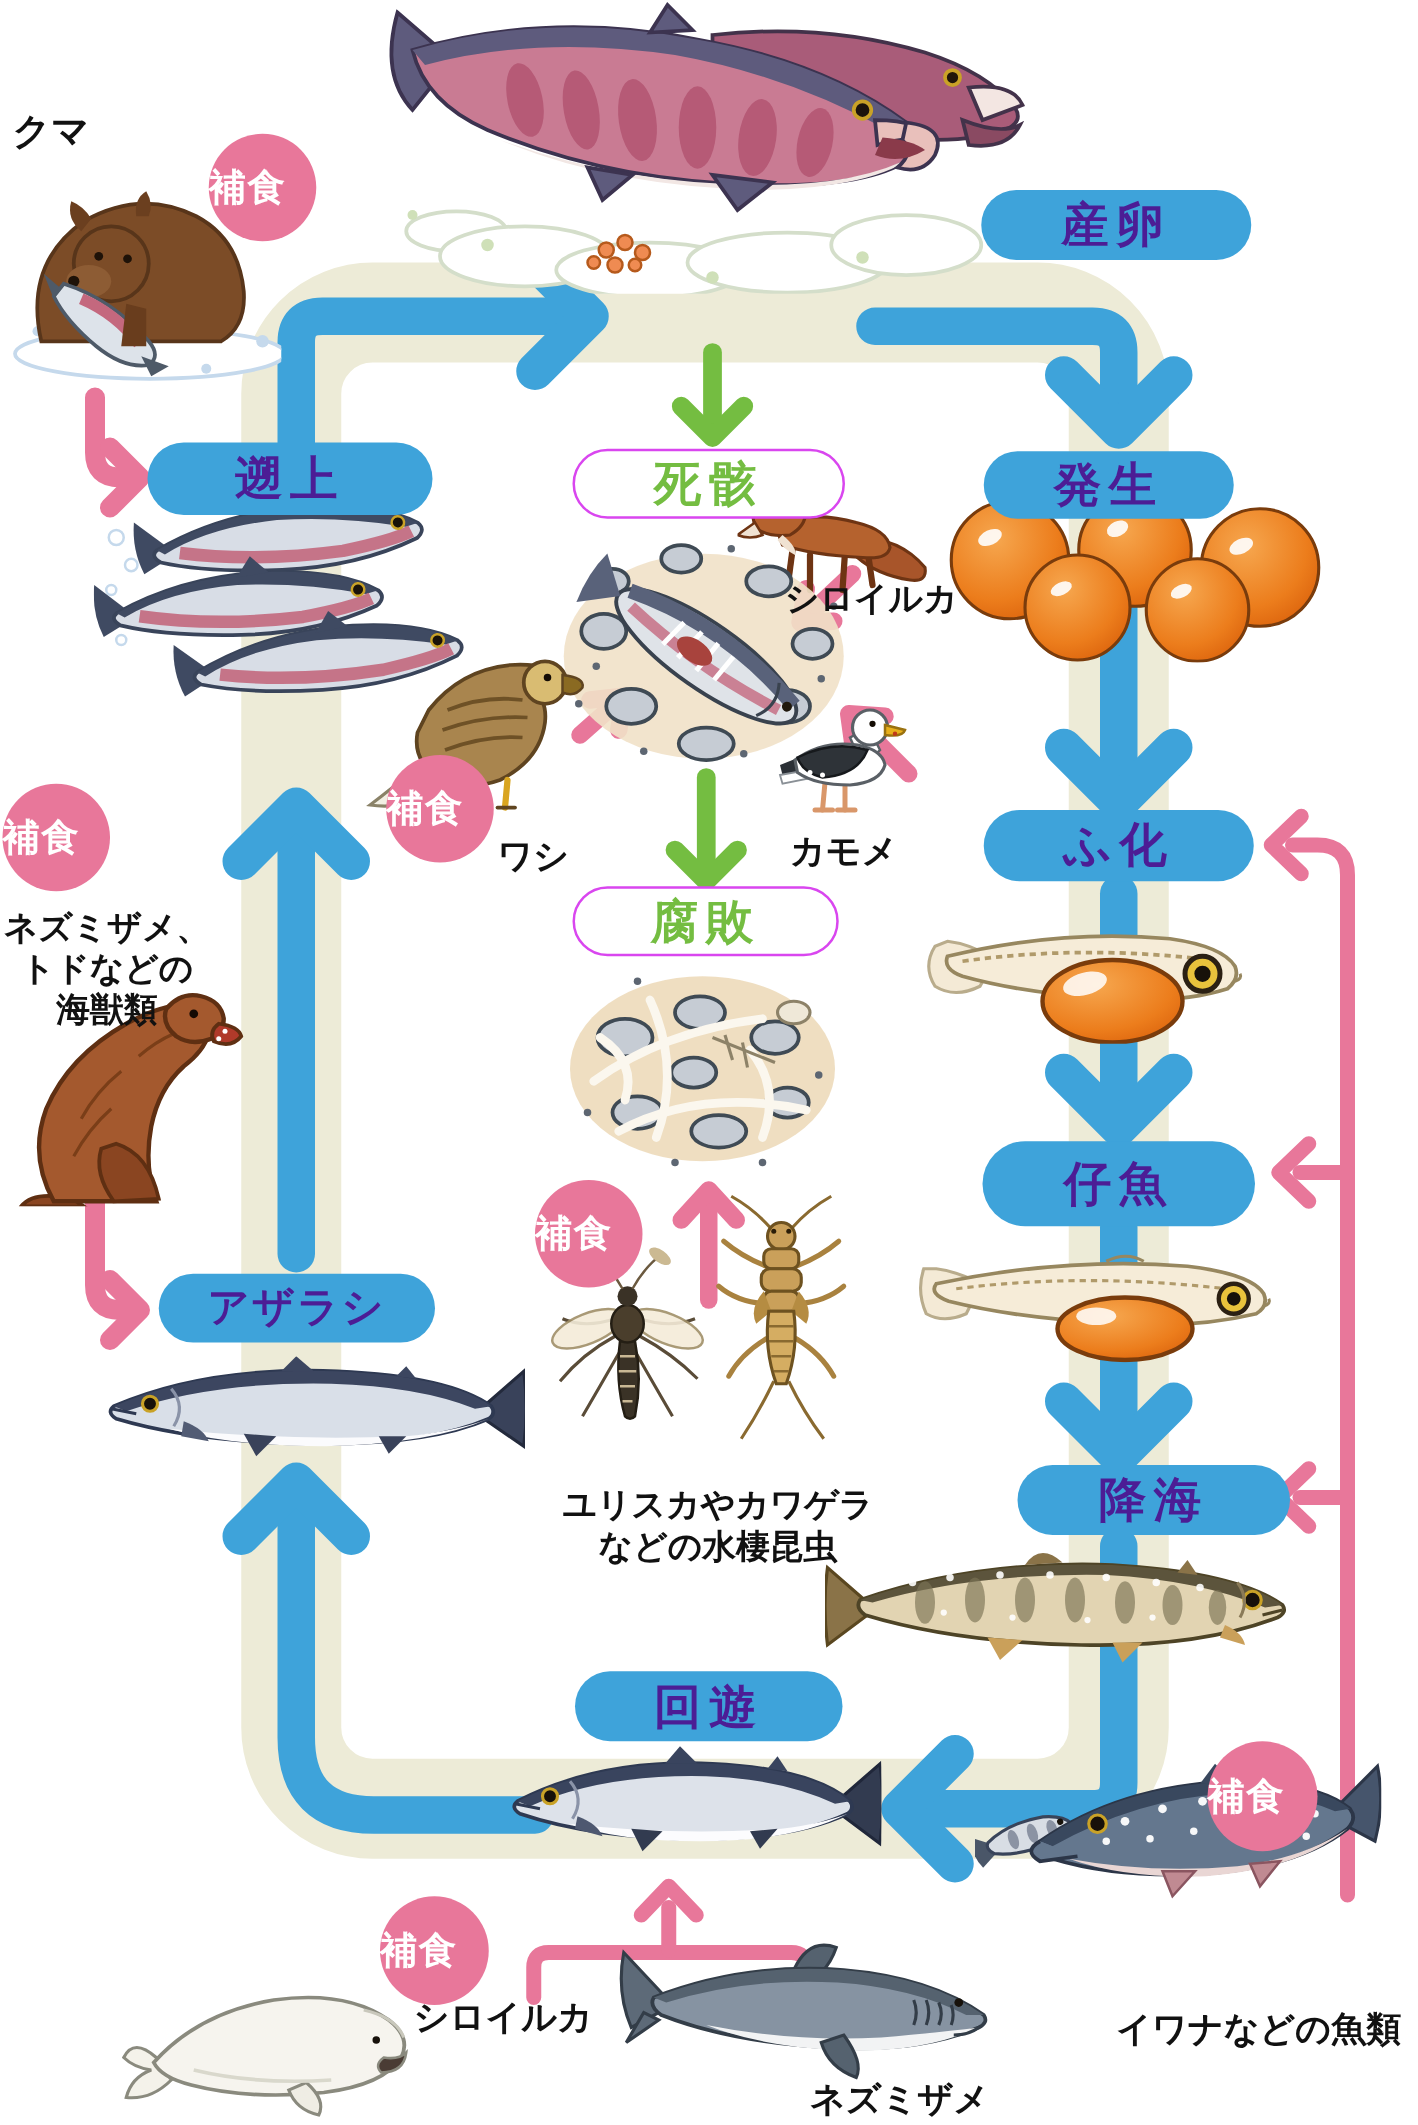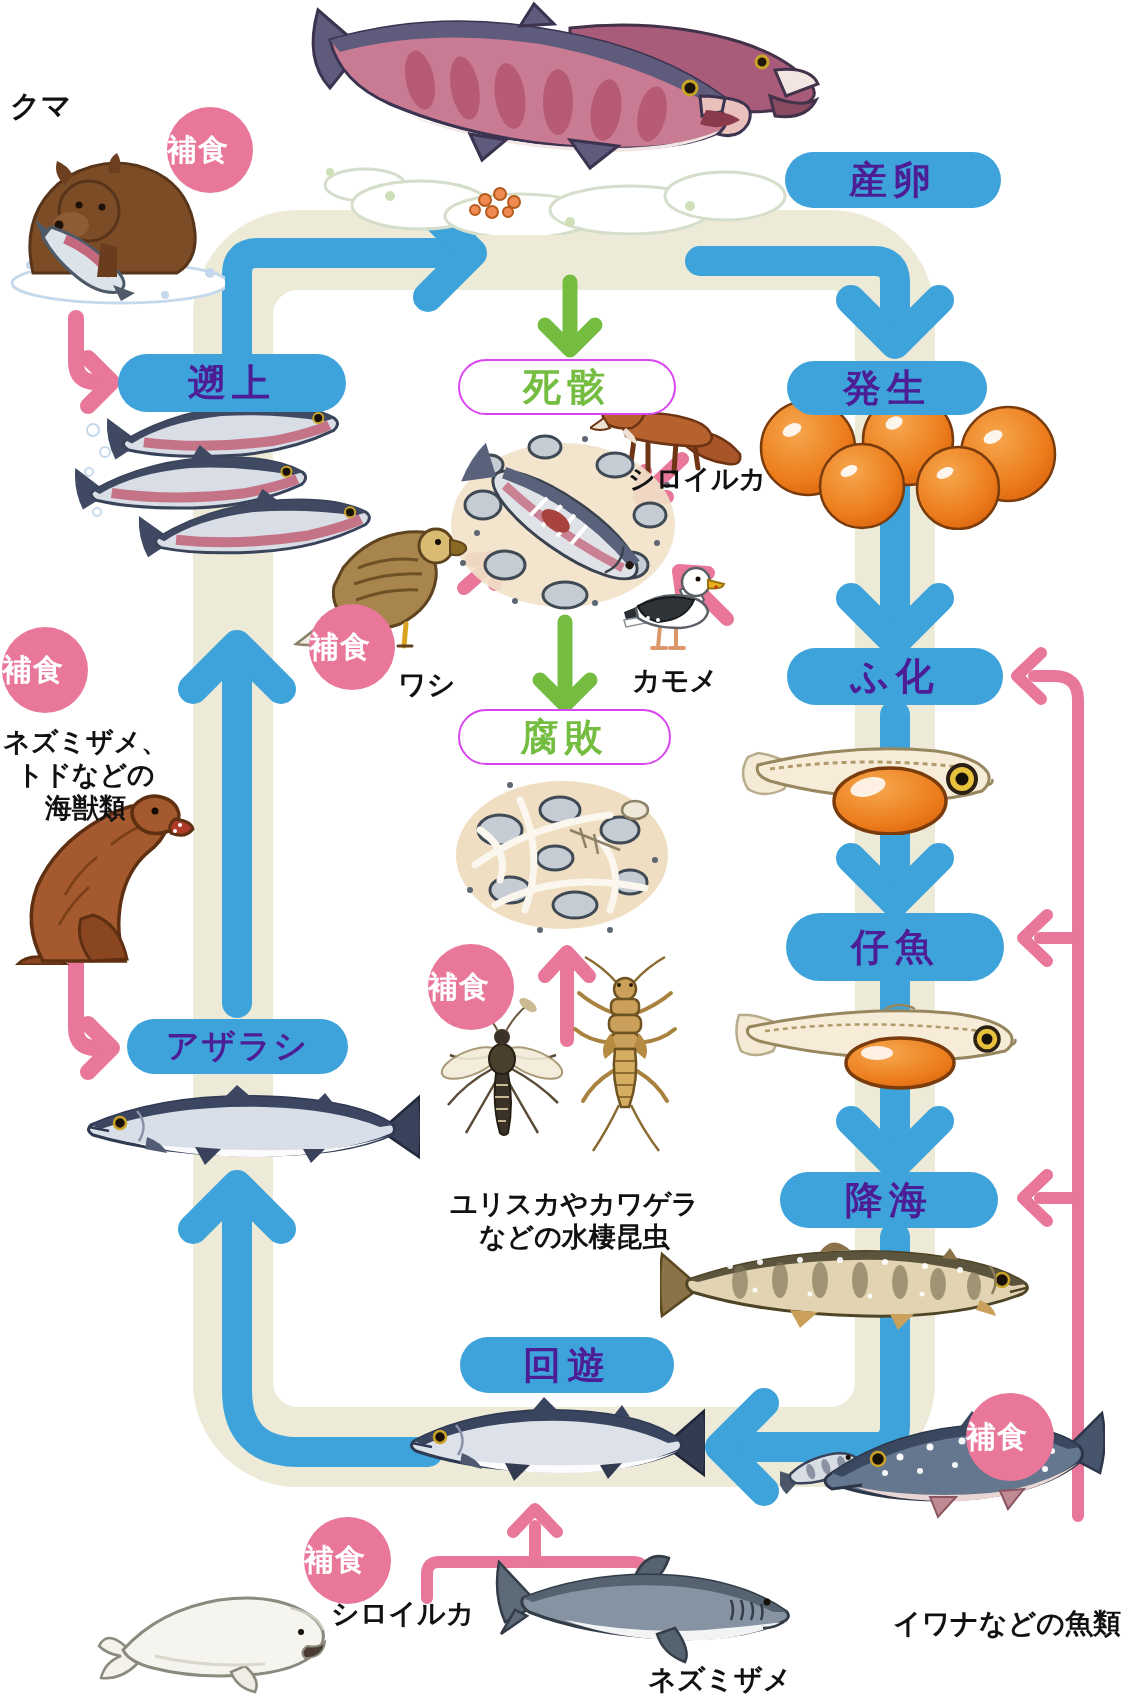--- a/index.html
+++ b/index.html
@@ -619,21 +619,21 @@
     </div>
   <div class="pill" style="left:787px;top:361px;width:200px;height:54px">
       <span>発生</span>
     </div>
   <div class="pill" style="left:787px;top:648px;width:216px;height:57px">
       <span>ふ化</span>
     </div>
   <div class="pill" style="left:786px;top:913px;width:218px;height:68px">
       <span>仔魚</span>
     </div>
-  <div class="pill" style="left:780px;top:1172px;width:218px;height:56px">
+  <div class="pill" style="left:814px;top:1172px;width:218px;height:56px">
       <span>降海</span>
     </div>
   <div class="pill" style="left:460px;top:1337px;width:214px;height:56px">
       <span>回遊</span>
     </div>
   <div class="pill small" style="left:127px;top:1019px;width:221px;height:55px">
       <span>アザラシ</span>
     </div>
 
   <div class="gbox" style="left:458px;top:359px;width:218px;height:56px">

